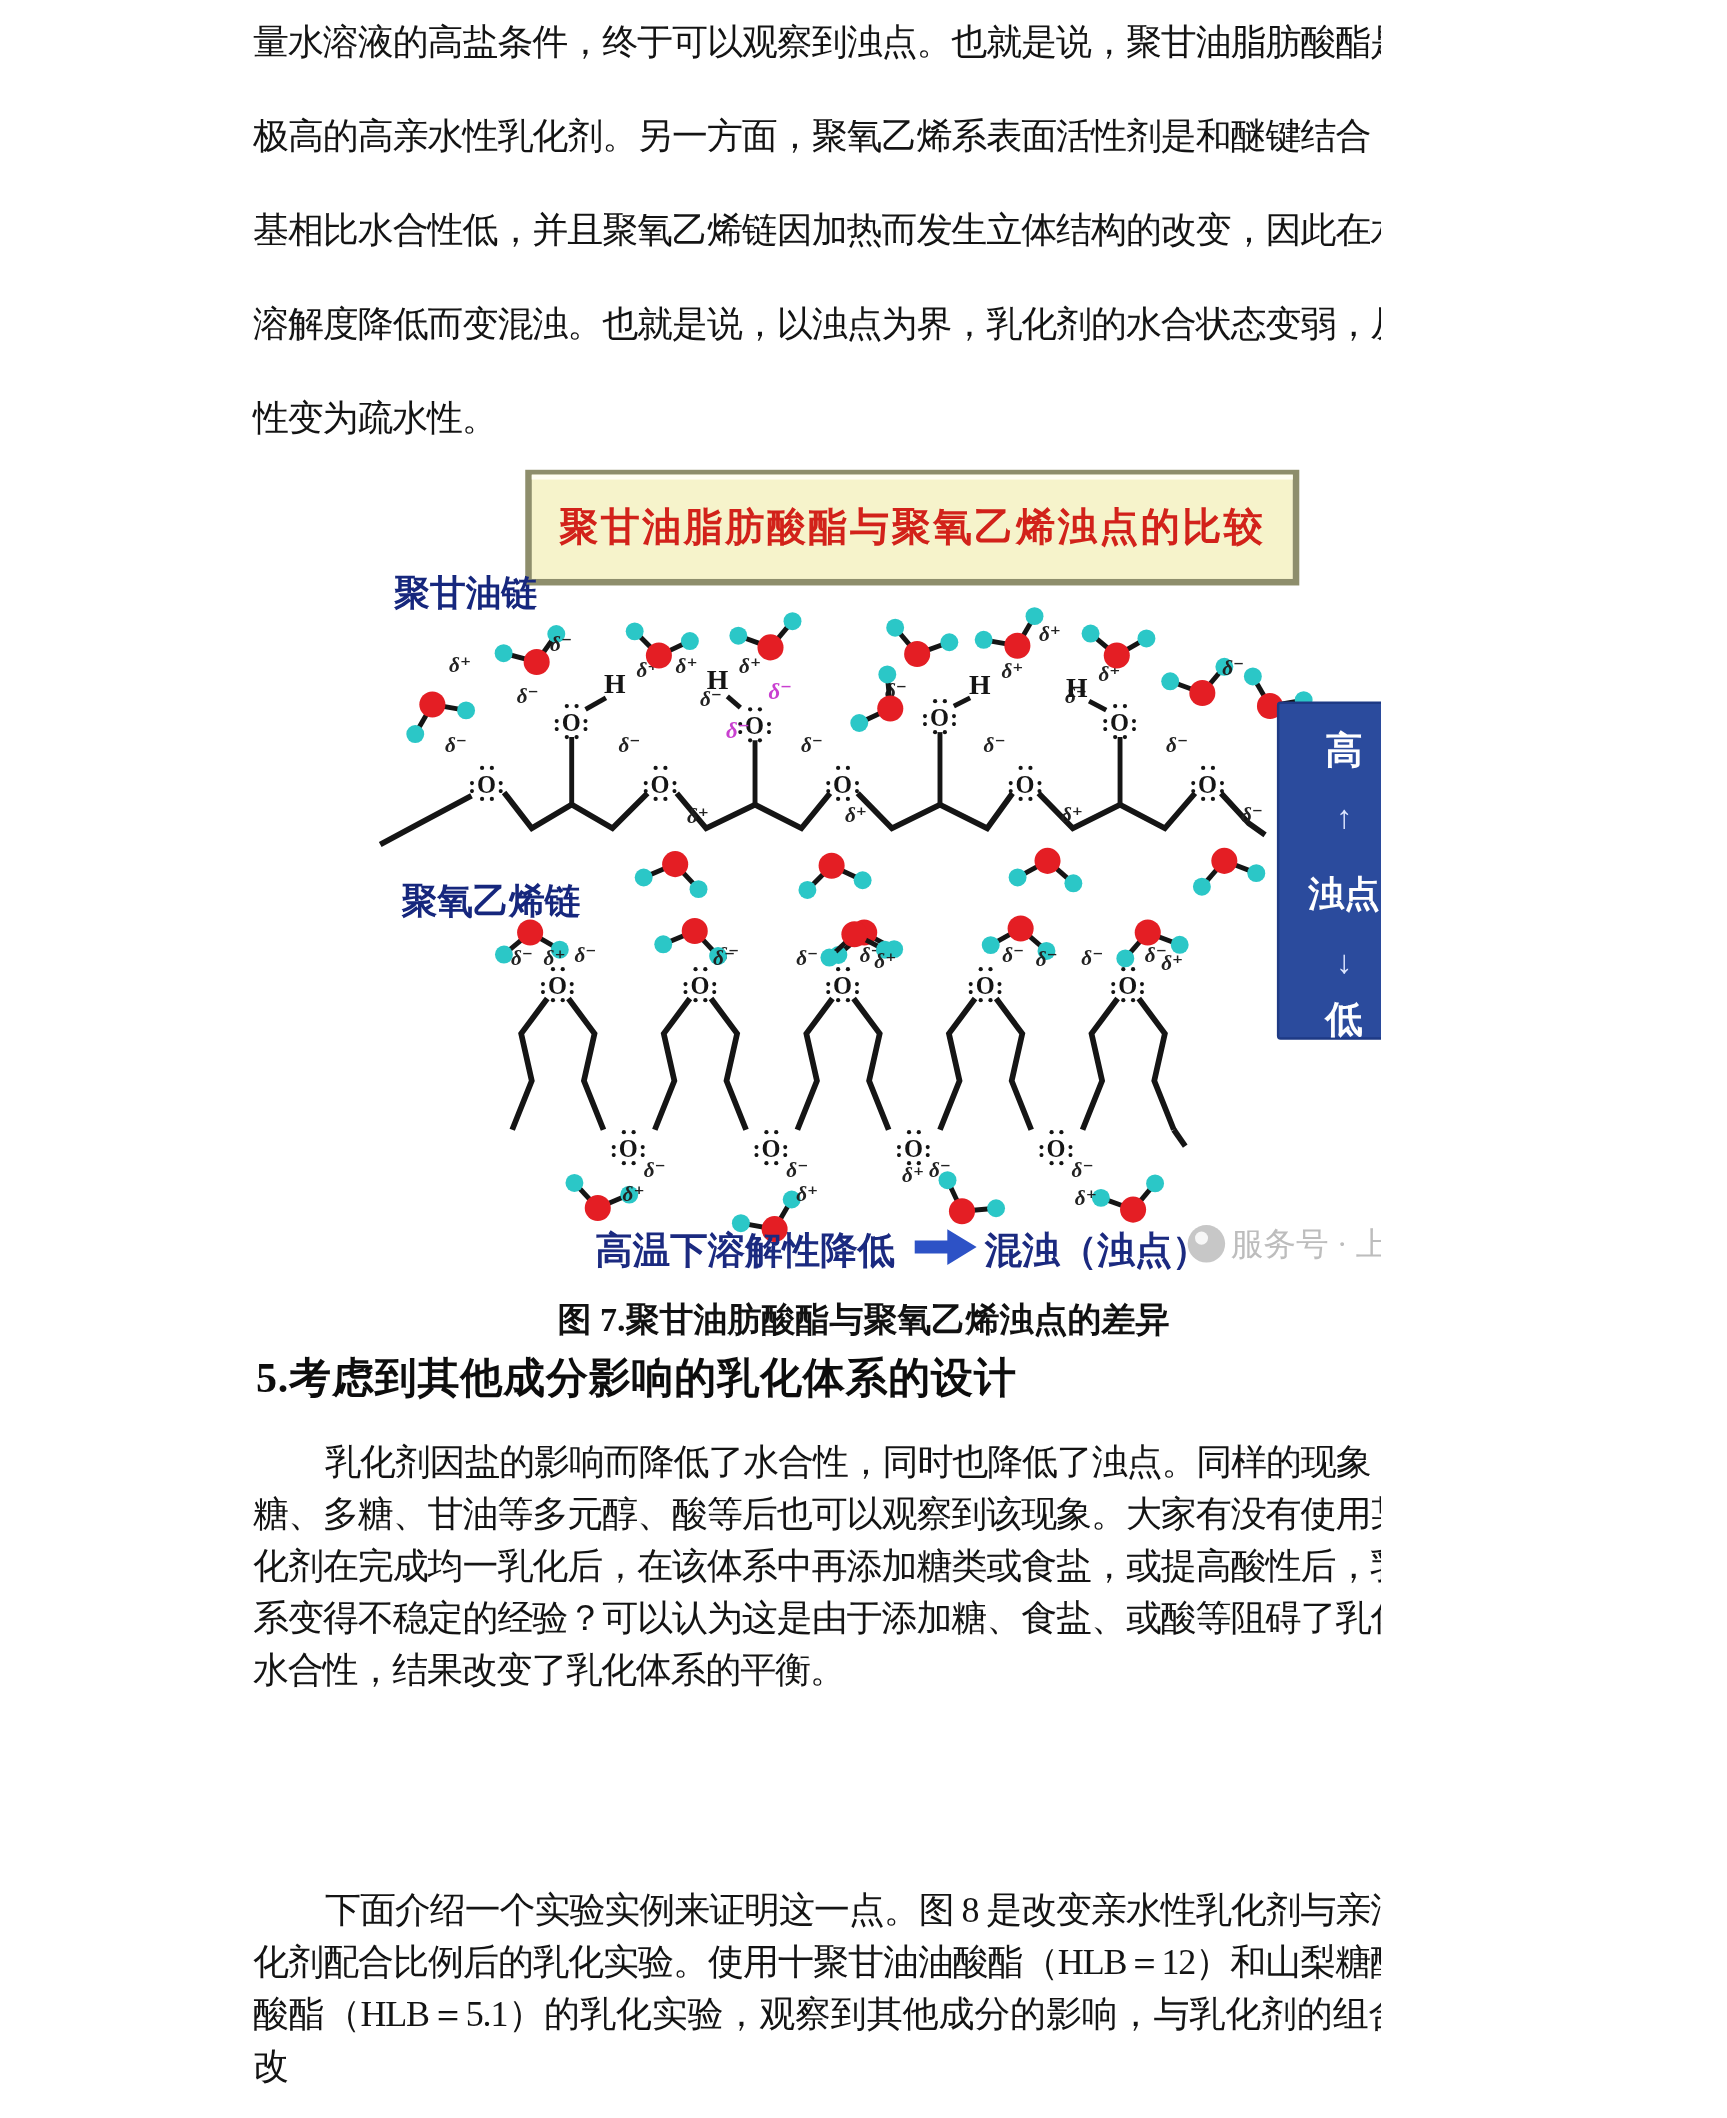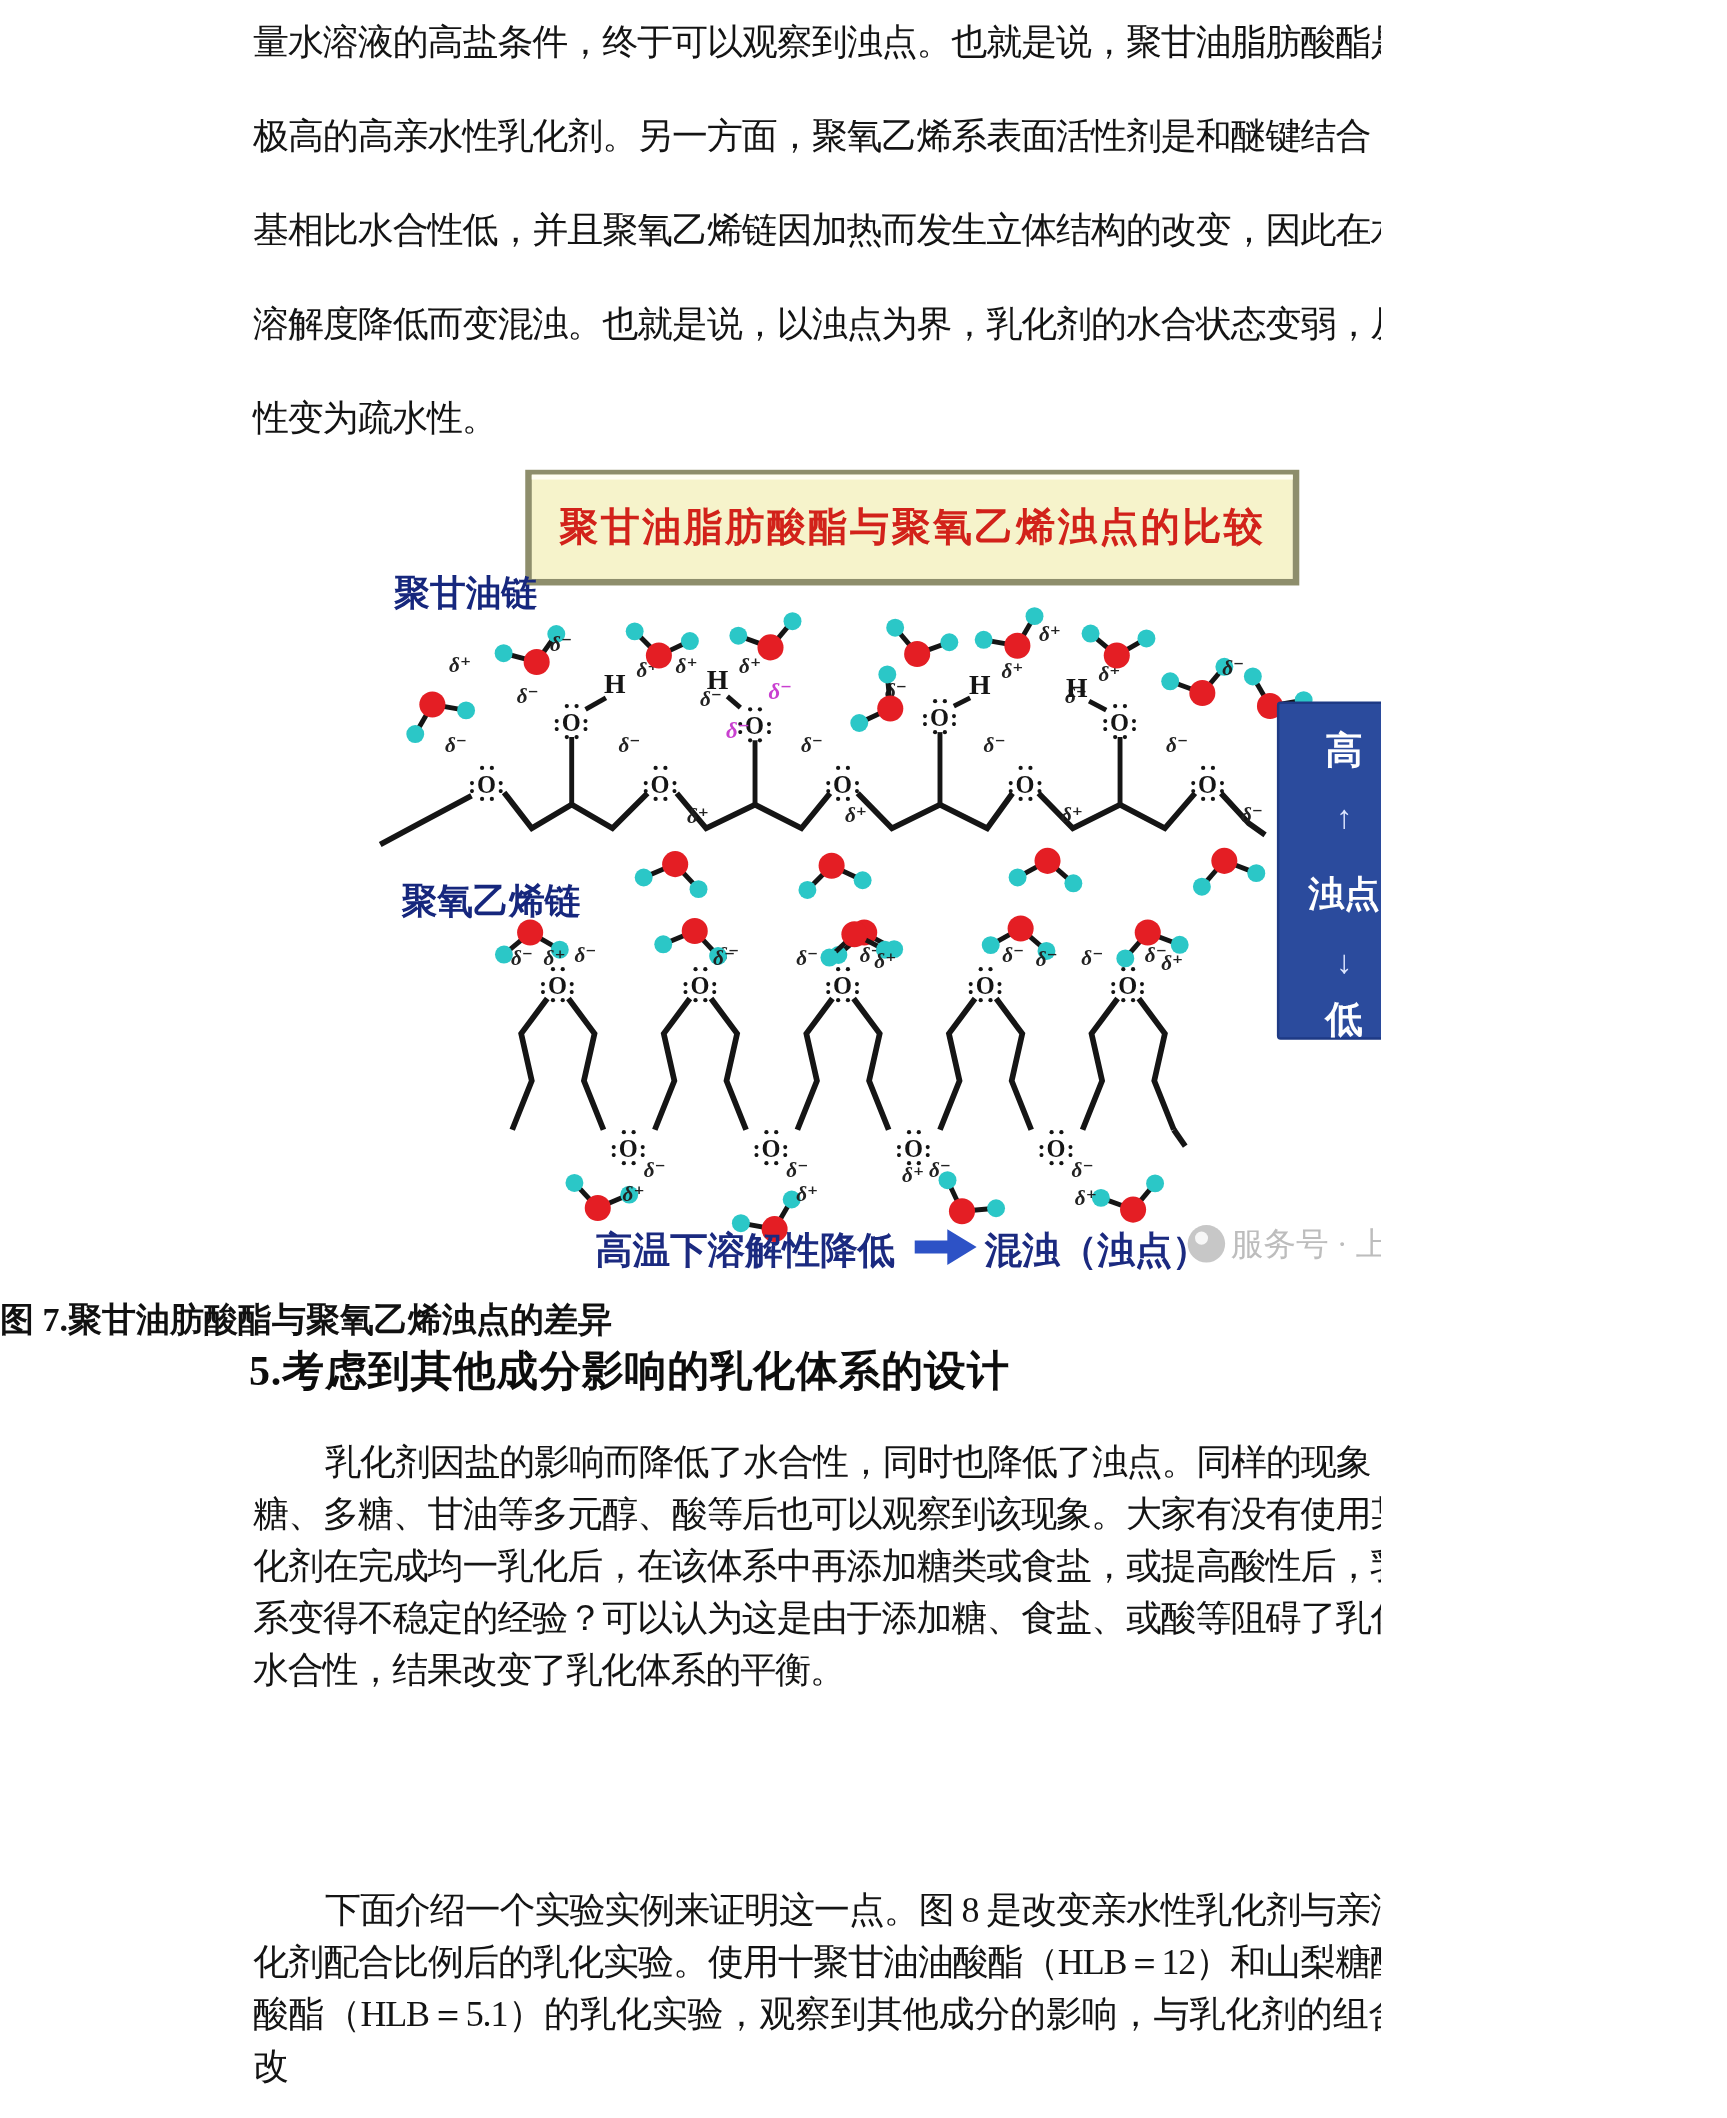--- a/index.html
+++ b/index.html
@@ -5,22 +5,22 @@
   html,body{margin:0;padding:0;}
   body{width:1727px;height:2119px;background:#ffffff;overflow:hidden;
        font-family:"Liberation Serif","DejaVu Serif",serif;color:#111;}
   .page{position:relative;width:1381px;height:2119px;overflow:hidden;background:#fff;}
   .body-text{position:absolute;left:253px;width:1222px;margin:0;
              font-size:36px;line-height:94px;letter-spacing:-1.2px;
              text-align:justify;color:#141414;}
   .body-text.b2{line-height:52px;}
   .indent{text-indent:72px;}
   .caption{position:absolute;top:1297px;left:0;width:1727px;margin:0;
-           font-size:34px;font-weight:bold;color:#111;}
-  .heading{position:absolute;top:1343px;left:249px;margin:0;
+           text-align:center;font-size:34px;font-weight:bold;color:#111;}
+  .heading{position:absolute;top:1343px;left:249px;margin:7px;
            font-size:42px;font-weight:bold;color:#0d0d0d;letter-spacing:0.8px;}
   .figure-wrap{position:absolute;top:460px;left:310px;width:1141px;height:827px;}
   svg text{user-select:none;}
 </style>
 </head>
 <body>
 
 <div class="page">
 
   <p class="body-text" style="top:-4.9px;">量水溶液的高盐条件，终于可以观察到浊点。也就是说，聚甘油脂肪酸酯是浊点极高的高亲水性乳化剂。另一方面，聚氧乙烯系表面活性剂是和醚键结合，与羟基相比水合性低，并且聚氧乙烯链因加热而发生立体结构的改变，因此在水中的溶解度降低而变混浊。也就是说，以浊点为界，乳化剂的水合状态变弱，从亲水性变为疏水性。</p>

